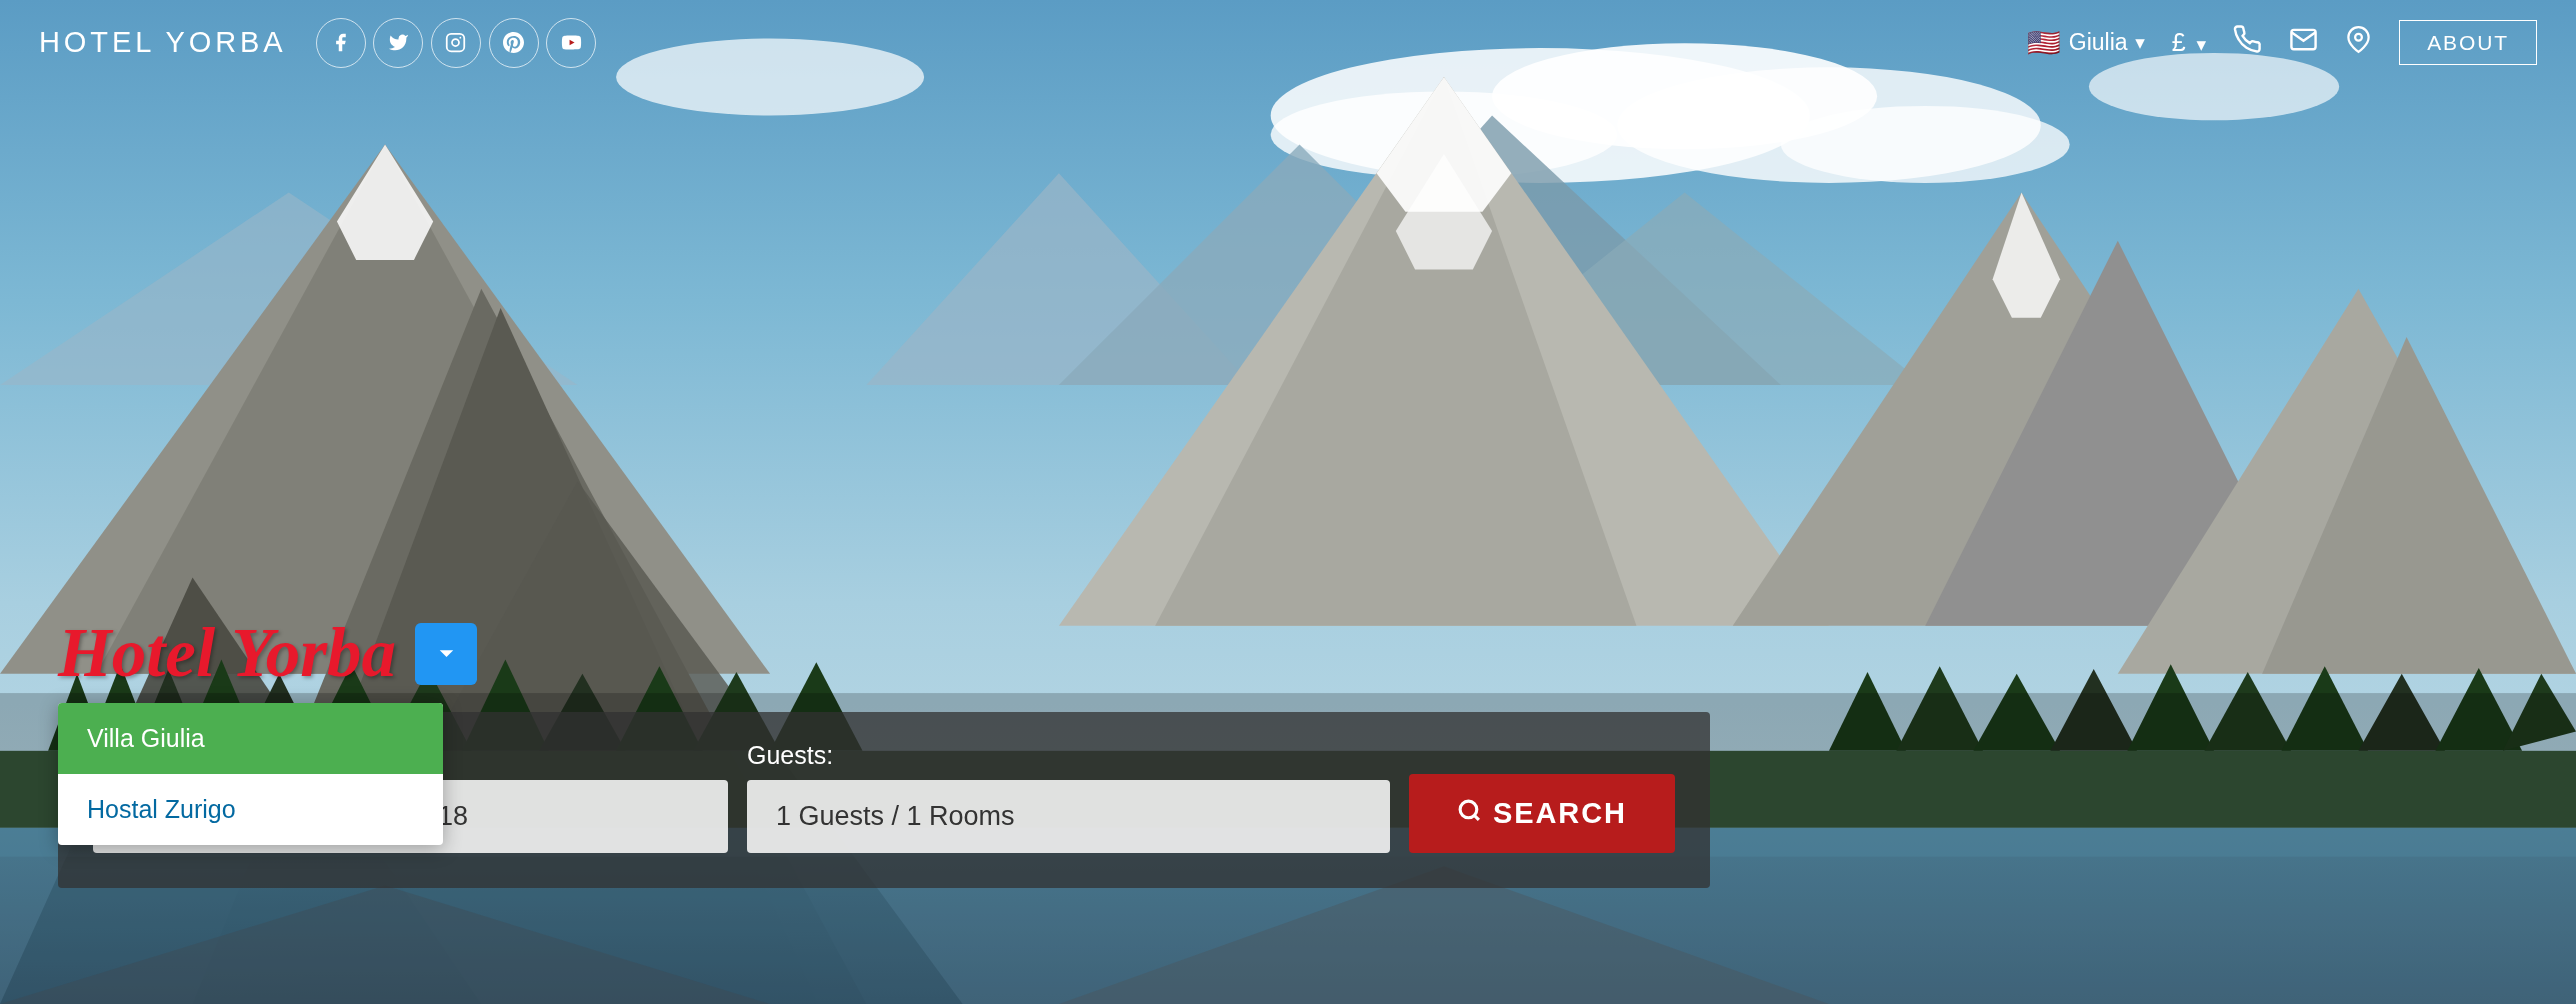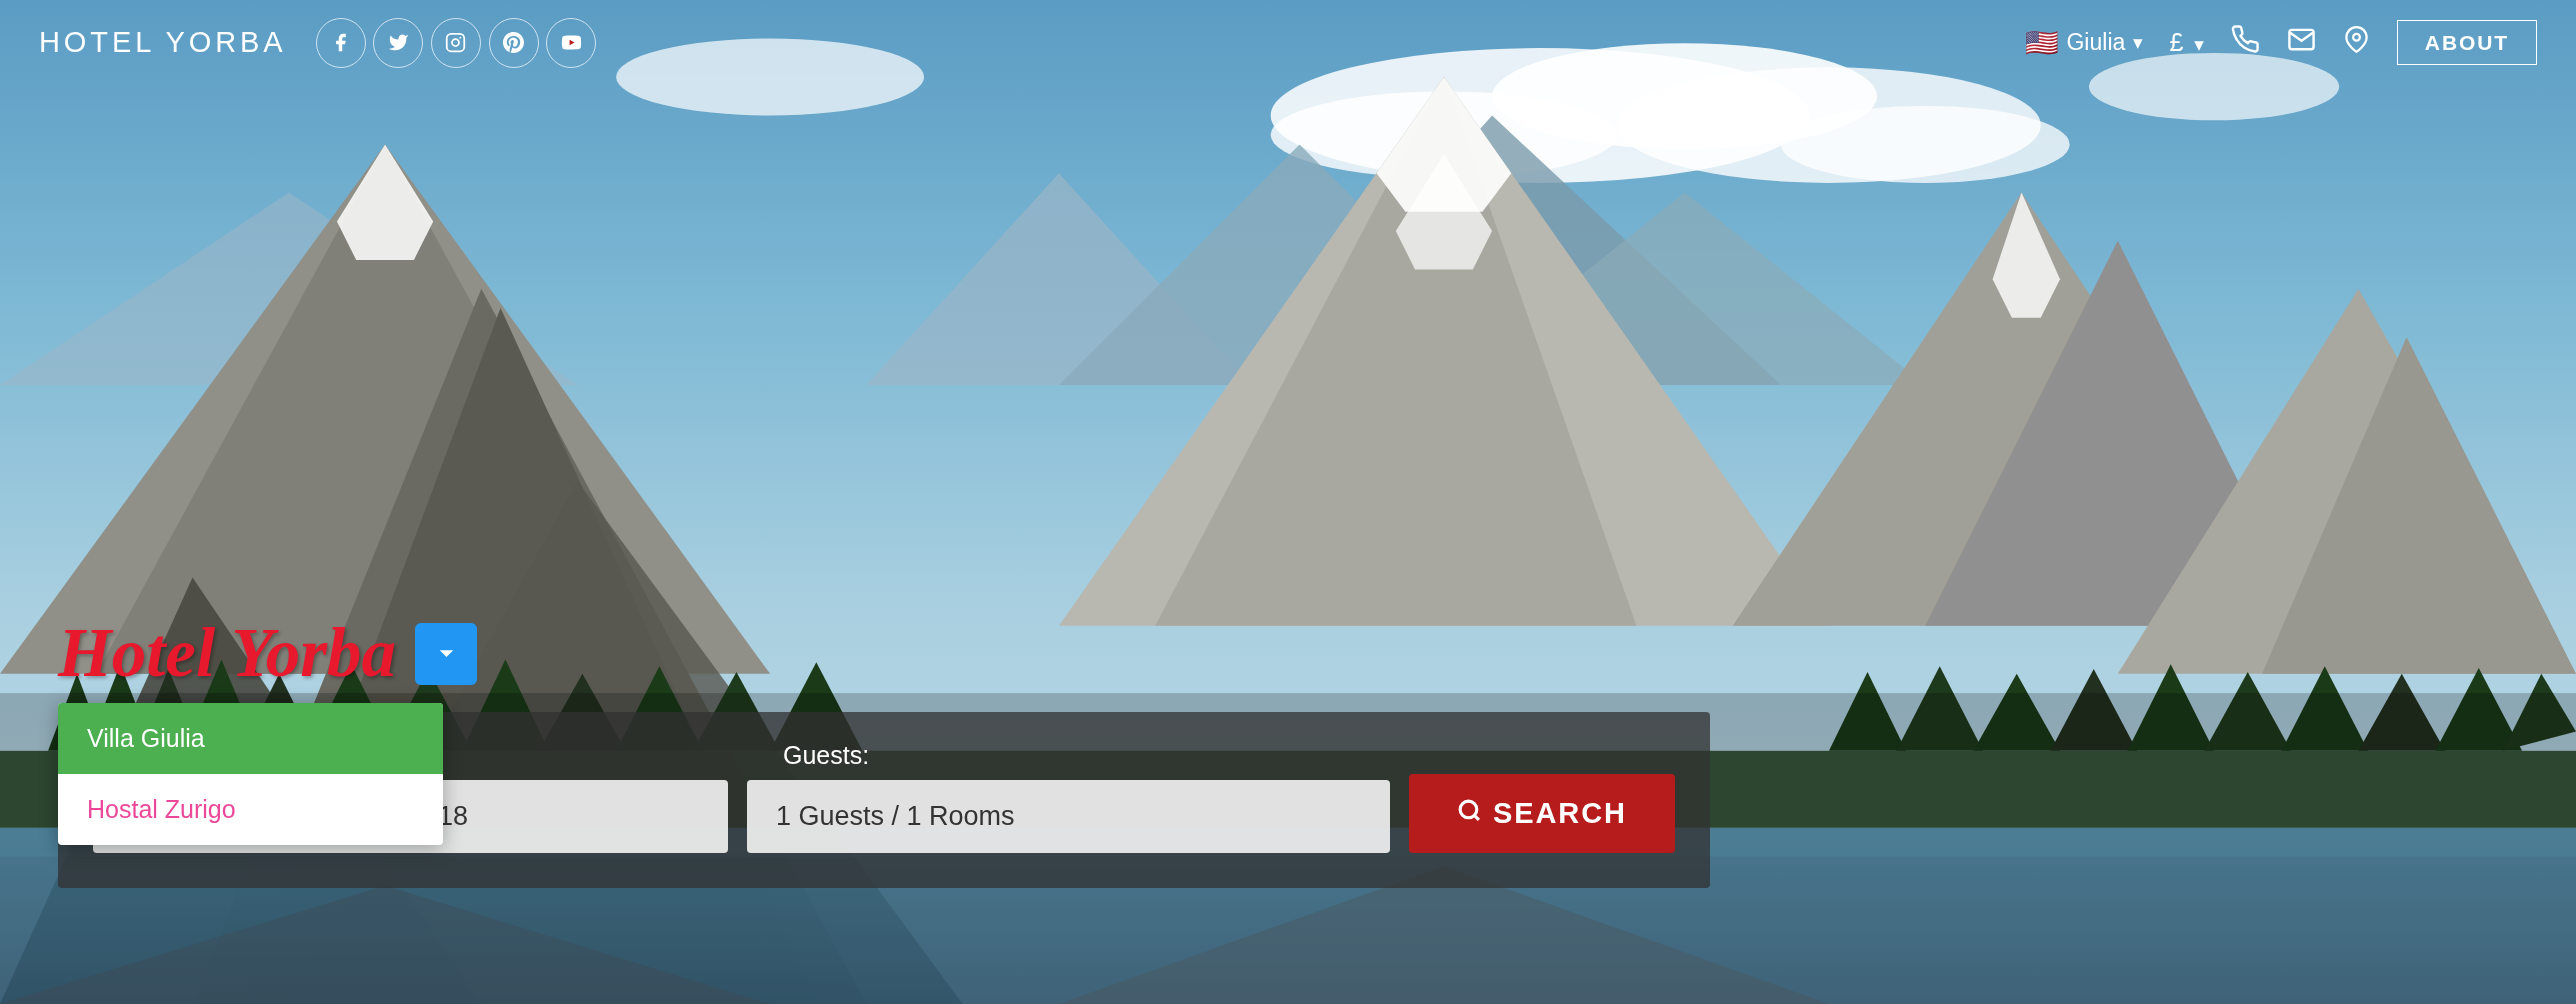--- a/index.html
+++ b/index.html
@@ -118,21 +118,21 @@
     }
 
     .about-btn {
       border: 1.9px solid white;
       color: white;
       background: transparent;
       padding: 9.6px 27px;
       font-size: 21px;
       letter-spacing: 1.9px;
       cursor: pointer;
-      font-weight: 700;
+      font-weight: 400;
     }
 
     
     .booking-widget {
       position: absolute;
       bottom: 116px;
       left: 58px;
       z-index: 10;
     }
 
@@ -176,21 +176,21 @@
       border-radius: 3.9px;
       box-shadow: 0 3.9px 19px rgba(0,0,0,0.3);
       overflow: hidden;
       z-index: 20;
     }
 
     .dropdown-item {
       padding: 21px 29px;
       font-size: 25px;
       cursor: pointer;
-      color: #ec4899;
+      color: #0369a1;
     }
 
     .dropdown-item.active {
       background: #4CAF50;
       color: white;
     }
 
     
     .search-form {
       background: rgba(50, 50, 50, 0.75);
@@ -205,21 +205,20 @@
     .form-group {
       display: flex;
       flex-direction: column;
       gap: 9.6px;
     }
 
     .form-label {
       color: white;
       font-size: 25px;
       font-weight: 400;
-      margin-left: 36px;
     }
 
     .form-input {
       background: rgba(240, 240, 240, 0.92);
       border: none;
       border-radius: 3.9px;
       padding: 21px 29px;
       font-size: 27px;
       color: #333;
       cursor: pointer;

